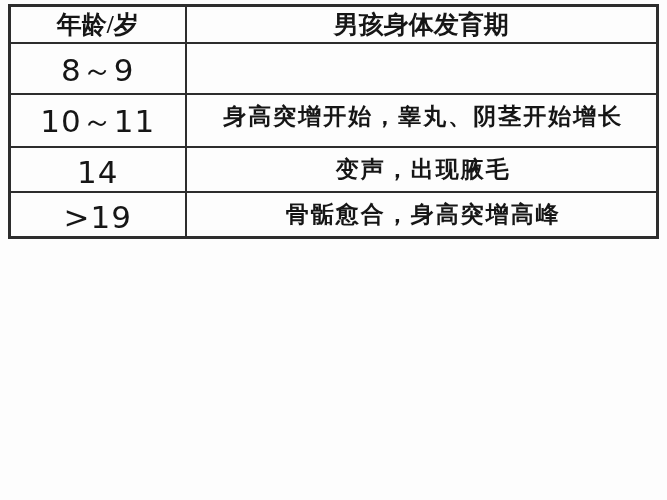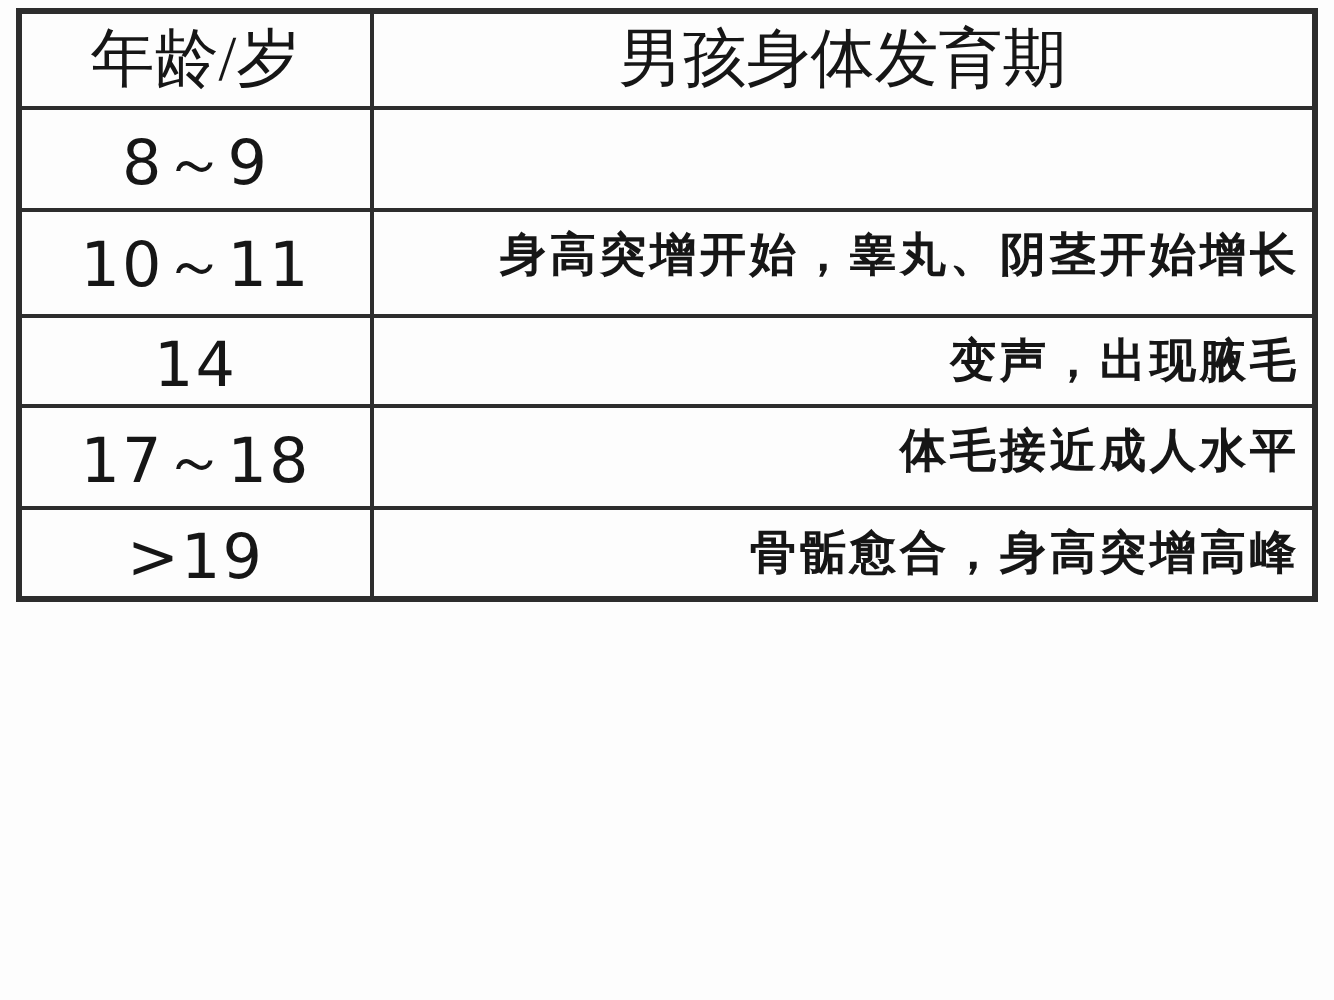--- a/index.html
+++ b/index.html
@@ -28,34 +28,34 @@
   .dev-table th, .dev-table td {
     border: 2px solid #2d2d2d;
     vertical-align: top;
     color: #161616;
     overflow: hidden;
   }
   .dev-table th {
     vertical-align: middle;
     text-align: center;
     font-family: "Liberation Serif", serif;
-    font-weight: normal;
-    font-size: 32px;
+    font-weight: bold;
+    font-size: 25px;
     padding: 1px 0;
   }
   .dev-table td.age {
     text-align: center;
     font-family: "DejaVu Sans", sans-serif;
     font-size: 31px;
     font-weight: 500;
     padding-top: 6px;
     letter-spacing: 1px;
   }
   .dev-table td.desc {
-    text-align: right;
+    text-align: center;
     font-family: "Liberation Serif", serif;
     font-weight: bold;
     font-size: 23px;
     padding: 8px 6px 0 10px;
     letter-spacing: 2px;
     line-height: 28px;
     white-space: nowrap;
   }
   
   tr.r-header { height: 35px; }
@@ -88,23 +88,19 @@
         <td class="desc"></td>
       </tr>
       <tr class="r-1">
         <td class="age">10～11</td>
         <td class="desc">身高突增开始，睾丸、阴茎开始增长</td>
       </tr>
       <tr class="r-4">
         <td class="age">14</td>
         <td class="desc">变声，出现腋毛</td>
       </tr>
-      <tr class="r-7">
-        <td class="age">17～18</td>
-        <td class="desc">体毛接近成人水平</td>
-      </tr>
       <tr class="r-8">
         <td class="age">&gt;19</td>
         <td class="desc">骨骺愈合，身高突增高峰</td>
       </tr>
     </tbody>
   </table>
 </div>
 
 </body></html>

